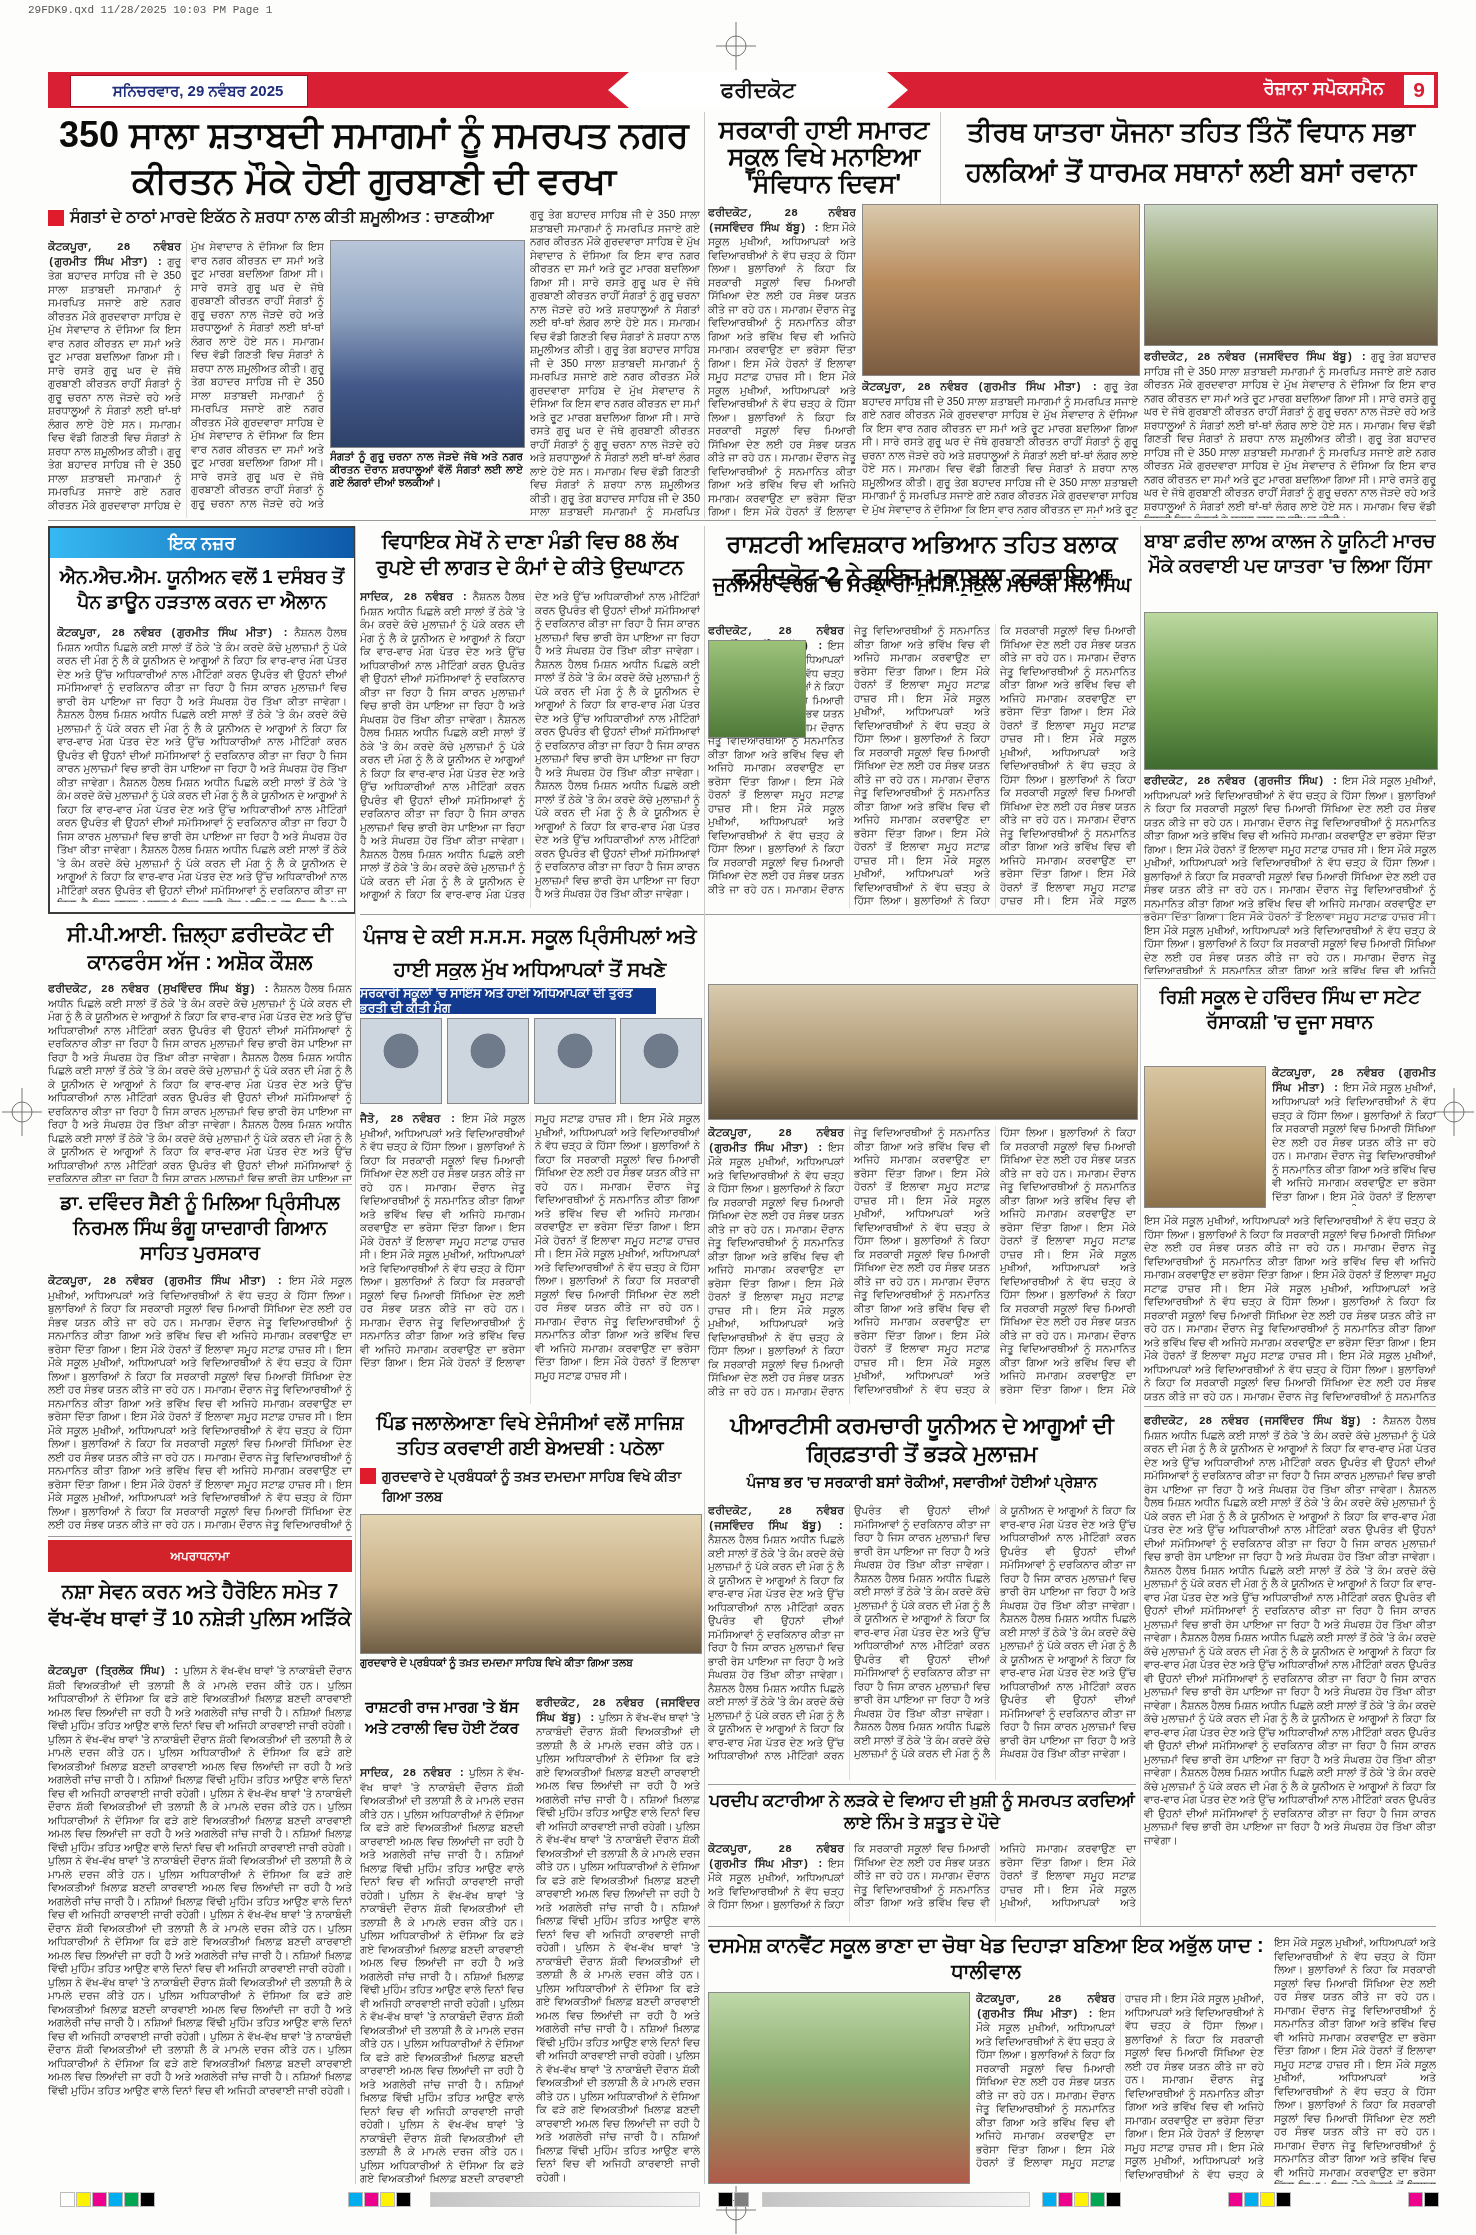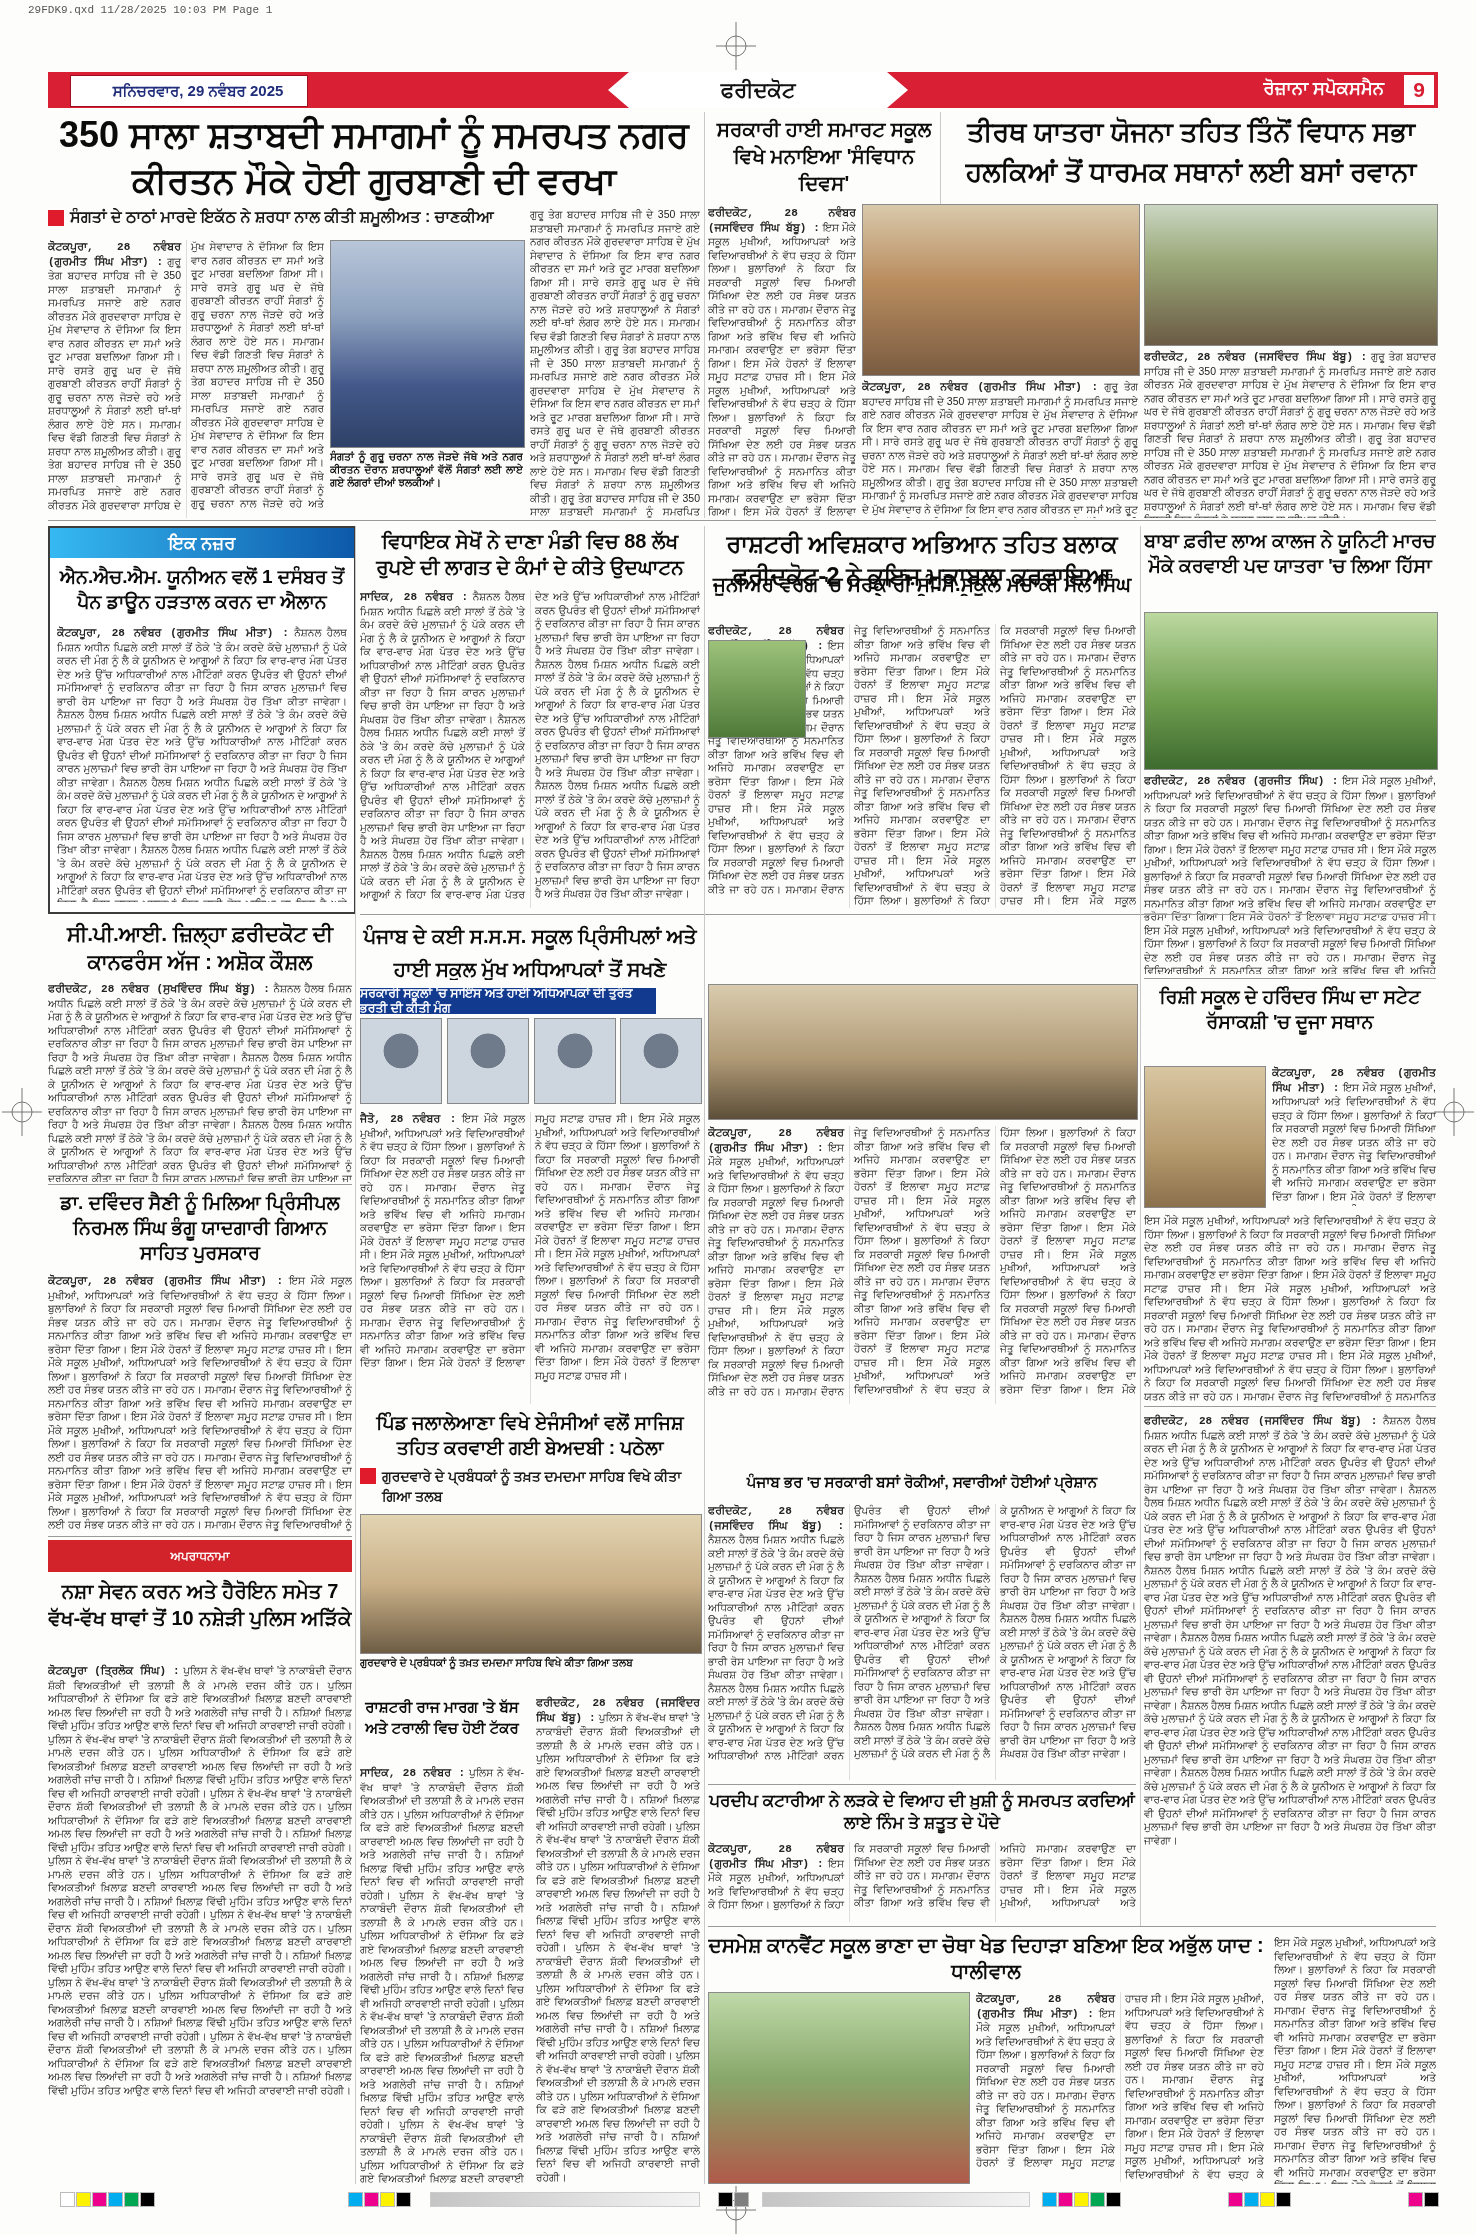--- a/index.html
+++ b/index.html
@@ -97,21 +97,21 @@
   <div class="txt cols2" style="left:48px;top:240px;width:276px;height:278px;">
     <b>ਕੋਟਕਪੂਰਾ, 28 ਨਵੰਬਰ (ਗੁਰਮੀਤ ਸਿੰਘ ਮੀਤਾ) :</b>
     <span>ਗੁਰੂ ਤੇਗ ਬਹਾਦਰ ਸਾਹਿਬ ਜੀ ਦੇ 350 ਸਾਲਾ ਸ਼ਤਾਬਦੀ ਸਮਾਗਮਾਂ ਨੂੰ ਸਮਰਪਿਤ ਸਜਾਏ ਗਏ ਨਗਰ ਕੀਰਤਨ ਮੌਕੇ ਗੁਰਦਵਾਰਾ ਸਾਹਿਬ ਦੇ ਮੁੱਖ ਸੇਵਾਦਾਰ ਨੇ ਦੱਸਿਆ ਕਿ ਇਸ ਵਾਰ ਨਗਰ ਕੀਰਤਨ ਦਾ ਸਮਾਂ ਅਤੇ ਰੂਟ ਮਾਰਗ ਬਦਲਿਆ ਗਿਆ ਸੀ। ਸਾਰੇ ਰਸਤੇ ਗੁਰੂ ਘਰ ਦੇ ਜੱਥੇ ਗੁਰਬਾਣੀ ਕੀਰਤਨ ਰਾਹੀਂ ਸੰਗਤਾਂ ਨੂੰ ਗੁਰੂ ਚਰਨਾ ਨਾਲ ਜੋੜਦੇ ਰਹੇ ਅਤੇ ਸ਼ਰਧਾਲੂਆਂ ਨੇ ਸੰਗਤਾਂ ਲਈ ਥਾਂ-ਥਾਂ ਲੰਗਰ ਲਾਏ ਹੋਏ ਸਨ। ਸਮਾਗਮ ਵਿਚ ਵੱਡੀ ਗਿਣਤੀ ਵਿਚ ਸੰਗਤਾਂ ਨੇ ਸ਼ਰਧਾ ਨਾਲ ਸ਼ਮੂਲੀਅਤ ਕੀਤੀ। ਗੁਰੂ ਤੇਗ ਬਹਾਦਰ ਸਾਹਿਬ ਜੀ ਦੇ 350 ਸਾਲਾ ਸ਼ਤਾਬਦੀ ਸਮਾਗਮਾਂ ਨੂੰ ਸਮਰਪਿਤ ਸਜਾਏ ਗਏ ਨਗਰ ਕੀਰਤਨ ਮੌਕੇ ਗੁਰਦਵਾਰਾ ਸਾਹਿਬ ਦੇ ਮੁੱਖ ਸੇਵਾਦਾਰ ਨੇ ਦੱਸਿਆ ਕਿ ਇਸ ਵਾਰ ਨਗਰ ਕੀਰਤਨ ਦਾ ਸਮਾਂ ਅਤੇ ਰੂਟ ਮਾਰਗ ਬਦਲਿਆ ਗਿਆ ਸੀ। ਸਾਰੇ ਰਸਤੇ ਗੁਰੂ ਘਰ ਦੇ ਜੱਥੇ ਗੁਰਬਾਣੀ ਕੀਰਤਨ ਰਾਹੀਂ ਸੰਗਤਾਂ ਨੂੰ ਗੁਰੂ ਚਰਨਾ ਨਾਲ ਜੋੜਦੇ ਰਹੇ ਅਤੇ ਸ਼ਰਧਾਲੂਆਂ ਨੇ ਸੰਗਤਾਂ ਲਈ ਥਾਂ-ਥਾਂ ਲੰਗਰ ਲਾਏ ਹੋਏ ਸਨ। ਸਮਾਗਮ ਵਿਚ ਵੱਡੀ ਗਿਣਤੀ ਵਿਚ ਸੰਗਤਾਂ ਨੇ ਸ਼ਰਧਾ ਨਾਲ ਸ਼ਮੂਲੀਅਤ ਕੀਤੀ। ਗੁਰੂ ਤੇਗ ਬਹਾਦਰ ਸਾਹਿਬ ਜੀ ਦੇ 350 ਸਾਲਾ ਸ਼ਤਾਬਦੀ ਸਮਾਗਮਾਂ ਨੂੰ ਸਮਰਪਿਤ ਸਜਾਏ ਗਏ ਨਗਰ ਕੀਰਤਨ ਮੌਕੇ ਗੁਰਦਵਾਰਾ ਸਾਹਿਬ ਦੇ ਮੁੱਖ ਸੇਵਾਦਾਰ ਨੇ ਦੱਸਿਆ ਕਿ ਇਸ ਵਾਰ ਨਗਰ ਕੀਰਤਨ ਦਾ ਸਮਾਂ ਅਤੇ ਰੂਟ ਮਾਰਗ ਬਦਲਿਆ ਗਿਆ ਸੀ। ਸਾਰੇ ਰਸਤੇ ਗੁਰੂ ਘਰ ਦੇ ਜੱਥੇ ਗੁਰਬਾਣੀ ਕੀਰਤਨ ਰਾਹੀਂ ਸੰਗਤਾਂ ਨੂੰ ਗੁਰੂ ਚਰਨਾ ਨਾਲ ਜੋੜਦੇ ਰਹੇ ਅਤੇ ਸ਼ਰਧਾਲੂਆਂ ਨੇ ਸੰਗਤਾਂ ਲਈ ਥਾਂ-ਥਾਂ ਲੰਗਰ ਲਾਏ ਹੋਏ ਸਨ। ਸਮਾਗਮ ਵਿਚ ਵੱਡੀ ਗਿਣਤੀ ਵਿਚ ਸੰਗਤਾਂ ਨੇ ਸ਼ਰਧਾ ਨਾਲ ਸ਼ਮੂਲੀਅਤ ਕੀਤੀ। ਗੁਰੂ ਤੇਗ ਬਹਾਦਰ ਸਾਹਿਬ ਜੀ ਦੇ 350 ਸਾਲਾ ਸ਼ਤਾਬਦੀ ਸਮਾਗਮਾਂ ਨੂੰ ਸਮਰਪਿਤ ਸਜਾਏ ਗਏ ਨਗਰ ਕੀਰਤਨ ਮੌਕੇ ਗੁਰਦਵਾਰਾ ਸਾਹਿਬ ਦੇ ਮੁੱਖ ਸੇਵਾਦਾਰ ਨੇ ਦੱਸਿਆ ਕਿ ਇਸ ਵਾਰ ਨਗਰ ਕੀਰਤਨ ਦਾ ਸਮਾਂ ਅਤੇ ਰੂਟ ਮਾਰਗ ਬਦਲਿਆ ਗਿਆ ਸੀ। ਸਾਰੇ ਰਸਤੇ ਗੁਰੂ ਘਰ ਦੇ ਜੱਥੇ ਗੁਰਬਾਣੀ ਕੀਰਤਨ ਰਾਹੀਂ ਸੰਗਤਾਂ ਨੂੰ ਗੁਰੂ ਚਰਨਾ ਨਾਲ ਜੋੜਦੇ ਰਹੇ ਅਤੇ ਸ਼ਰਧਾਲੂਆਂ ਨੇ ਸੰਗਤਾਂ ਲਈ ਥਾਂ-ਥਾਂ ਲੰਗਰ ਲਾਏ ਹੋਏ ਸਨ। ਸਮਾਗਮ ਵਿਚ ਵੱਡੀ ਗਿਣਤੀ ਵਿਚ ਸੰਗਤਾਂ ਨੇ ਸ਼ਰਧਾ ਨਾਲ ਸ਼ਮੂਲੀਅਤ ਕੀਤੀ।</span>
   </div>
   <div class="photo" id="ph-main" style="left:330px;top:240px;width:193px;height:206px;"></div>
   <div class="caption" style="left:330px;top:450px;width:193px;height:66px;">ਸੰਗਤਾਂ ਨੂੰ ਗੁਰੂ ਚਰਨਾ ਨਾਲ ਜੋੜਦੇ ਜੱਥੇ ਅਤੇ ਨਗਰ ਕੀਰਤਨ ਦੌਰਾਨ ਸ਼ਰਧਾਲੂਆਂ ਵੱਲੋਂ ਸੰਗਤਾਂ ਲਈ ਲਾਏ ਗਏ ਲੰਗਰਾਂ ਦੀਆਂ ਝਲਕੀਆਂ।</div>
   <div class="txt" style="left:530px;top:208px;width:170px;height:310px;">
     <span>ਗੁਰੂ ਤੇਗ ਬਹਾਦਰ ਸਾਹਿਬ ਜੀ ਦੇ 350 ਸਾਲਾ ਸ਼ਤਾਬਦੀ ਸਮਾਗਮਾਂ ਨੂੰ ਸਮਰਪਿਤ ਸਜਾਏ ਗਏ ਨਗਰ ਕੀਰਤਨ ਮੌਕੇ ਗੁਰਦਵਾਰਾ ਸਾਹਿਬ ਦੇ ਮੁੱਖ ਸੇਵਾਦਾਰ ਨੇ ਦੱਸਿਆ ਕਿ ਇਸ ਵਾਰ ਨਗਰ ਕੀਰਤਨ ਦਾ ਸਮਾਂ ਅਤੇ ਰੂਟ ਮਾਰਗ ਬਦਲਿਆ ਗਿਆ ਸੀ। ਸਾਰੇ ਰਸਤੇ ਗੁਰੂ ਘਰ ਦੇ ਜੱਥੇ ਗੁਰਬਾਣੀ ਕੀਰਤਨ ਰਾਹੀਂ ਸੰਗਤਾਂ ਨੂੰ ਗੁਰੂ ਚਰਨਾ ਨਾਲ ਜੋੜਦੇ ਰਹੇ ਅਤੇ ਸ਼ਰਧਾਲੂਆਂ ਨੇ ਸੰਗਤਾਂ ਲਈ ਥਾਂ-ਥਾਂ ਲੰਗਰ ਲਾਏ ਹੋਏ ਸਨ। ਸਮਾਗਮ ਵਿਚ ਵੱਡੀ ਗਿਣਤੀ ਵਿਚ ਸੰਗਤਾਂ ਨੇ ਸ਼ਰਧਾ ਨਾਲ ਸ਼ਮੂਲੀਅਤ ਕੀਤੀ। ਗੁਰੂ ਤੇਗ ਬਹਾਦਰ ਸਾਹਿਬ ਜੀ ਦੇ 350 ਸਾਲਾ ਸ਼ਤਾਬਦੀ ਸਮਾਗਮਾਂ ਨੂੰ ਸਮਰਪਿਤ ਸਜਾਏ ਗਏ ਨਗਰ ਕੀਰਤਨ ਮੌਕੇ ਗੁਰਦਵਾਰਾ ਸਾਹਿਬ ਦੇ ਮੁੱਖ ਸੇਵਾਦਾਰ ਨੇ ਦੱਸਿਆ ਕਿ ਇਸ ਵਾਰ ਨਗਰ ਕੀਰਤਨ ਦਾ ਸਮਾਂ ਅਤੇ ਰੂਟ ਮਾਰਗ ਬਦਲਿਆ ਗਿਆ ਸੀ। ਸਾਰੇ ਰਸਤੇ ਗੁਰੂ ਘਰ ਦੇ ਜੱਥੇ ਗੁਰਬਾਣੀ ਕੀਰਤਨ ਰਾਹੀਂ ਸੰਗਤਾਂ ਨੂੰ ਗੁਰੂ ਚਰਨਾ ਨਾਲ ਜੋੜਦੇ ਰਹੇ ਅਤੇ ਸ਼ਰਧਾਲੂਆਂ ਨੇ ਸੰਗਤਾਂ ਲਈ ਥਾਂ-ਥਾਂ ਲੰਗਰ ਲਾਏ ਹੋਏ ਸਨ। ਸਮਾਗਮ ਵਿਚ ਵੱਡੀ ਗਿਣਤੀ ਵਿਚ ਸੰਗਤਾਂ ਨੇ ਸ਼ਰਧਾ ਨਾਲ ਸ਼ਮੂਲੀਅਤ ਕੀਤੀ। ਗੁਰੂ ਤੇਗ ਬਹਾਦਰ ਸਾਹਿਬ ਜੀ ਦੇ 350 ਸਾਲਾ ਸ਼ਤਾਬਦੀ ਸਮਾਗਮਾਂ ਨੂੰ ਸਮਰਪਿਤ ਸਜਾਏ ਗਏ ਨਗਰ ਕੀਰਤਨ ਮੌਕੇ ਗੁਰਦਵਾਰਾ ਸਾਹਿਬ ਦੇ ਮੁੱਖ ਸੇਵਾਦਾਰ ਨੇ ਦੱਸਿਆ ਕਿ ਇਸ ਵਾਰ ਨਗਰ ਕੀਰਤਨ ਦਾ ਸਮਾਂ ਅਤੇ ਰੂਟ ਮਾਰਗ ਬਦਲਿਆ ਗਿਆ ਸੀ। ਸਾਰੇ ਰਸਤੇ ਗੁਰੂ ਘਰ ਦੇ ਜੱਥੇ ਗੁਰਬਾਣੀ ਕੀਰਤਨ ਰਾਹੀਂ ਸੰਗਤਾਂ ਨੂੰ ਗੁਰੂ ਚਰਨਾ ਨਾਲ ਜੋੜਦੇ ਰਹੇ ਅਤੇ ਸ਼ਰਧਾਲੂਆਂ ਨੇ ਸੰਗਤਾਂ ਲਈ ਥਾਂ-ਥਾਂ ਲੰਗਰ ਲਾਏ ਹੋਏ ਸਨ। ਸਮਾਗਮ ਵਿਚ ਵੱਡੀ ਗਿਣਤੀ ਵਿਚ ਸੰਗਤਾਂ ਨੇ ਸ਼ਰਧਾ ਨਾਲ ਸ਼ਮੂਲੀਅਤ ਕੀਤੀ।</span>
   </div>
 
-  <div class="hl" style="left:708px;top:116px;width:232px;height:84px;font-size:20px;line-height:27px;">ਸਰਕਾਰੀ ਹਾਈ ਸਮਾਰਟ ਸਕੂਲ ਵਿਖੇ ਮਨਾਇਆ 'ਸੰਵਿਧਾਨ ਦਿਵਸ'</div>
+  <div class="hl" style="left:708px;top:116px;width:232px;height:84px;font-size:25px;line-height:27px;">ਸਰਕਾਰੀ ਹਾਈ ਸਮਾਰਟ ਸਕੂਲ ਵਿਖੇ ਮਨਾਇਆ 'ਸੰਵਿਧਾਨ ਦਿਵਸ'</div>
   <div class="txt" style="left:708px;top:206px;width:148px;height:312px;">
     <b>ਫਰੀਦਕੋਟ, 28 ਨਵੰਬਰ (ਜਸਵਿੰਦਰ ਸਿੰਘ ਬੱਬੂ) :</b>
     <span>ਇਸ ਮੌਕੇ ਸਕੂਲ ਮੁਖੀਆਂ, ਅਧਿਆਪਕਾਂ ਅਤੇ ਵਿਦਿਆਰਥੀਆਂ ਨੇ ਵੱਧ ਚੜ੍ਹ ਕੇ ਹਿੱਸਾ ਲਿਆ। ਬੁਲਾਰਿਆਂ ਨੇ ਕਿਹਾ ਕਿ ਸਰਕਾਰੀ ਸਕੂਲਾਂ ਵਿਚ ਮਿਆਰੀ ਸਿੱਖਿਆ ਦੇਣ ਲਈ ਹਰ ਸੰਭਵ ਯਤਨ ਕੀਤੇ ਜਾ ਰਹੇ ਹਨ। ਸਮਾਗਮ ਦੌਰਾਨ ਜੇਤੂ ਵਿਦਿਆਰਥੀਆਂ ਨੂੰ ਸਨਮਾਨਿਤ ਕੀਤਾ ਗਿਆ ਅਤੇ ਭਵਿੱਖ ਵਿਚ ਵੀ ਅਜਿਹੇ ਸਮਾਗਮ ਕਰਵਾਉਣ ਦਾ ਭਰੋਸਾ ਦਿੱਤਾ ਗਿਆ। ਇਸ ਮੌਕੇ ਹੋਰਨਾਂ ਤੋਂ ਇਲਾਵਾ ਸਮੂਹ ਸਟਾਫ਼ ਹਾਜ਼ਰ ਸੀ। ਇਸ ਮੌਕੇ ਸਕੂਲ ਮੁਖੀਆਂ, ਅਧਿਆਪਕਾਂ ਅਤੇ ਵਿਦਿਆਰਥੀਆਂ ਨੇ ਵੱਧ ਚੜ੍ਹ ਕੇ ਹਿੱਸਾ ਲਿਆ। ਬੁਲਾਰਿਆਂ ਨੇ ਕਿਹਾ ਕਿ ਸਰਕਾਰੀ ਸਕੂਲਾਂ ਵਿਚ ਮਿਆਰੀ ਸਿੱਖਿਆ ਦੇਣ ਲਈ ਹਰ ਸੰਭਵ ਯਤਨ ਕੀਤੇ ਜਾ ਰਹੇ ਹਨ। ਸਮਾਗਮ ਦੌਰਾਨ ਜੇਤੂ ਵਿਦਿਆਰਥੀਆਂ ਨੂੰ ਸਨਮਾਨਿਤ ਕੀਤਾ ਗਿਆ ਅਤੇ ਭਵਿੱਖ ਵਿਚ ਵੀ ਅਜਿਹੇ ਸਮਾਗਮ ਕਰਵਾਉਣ ਦਾ ਭਰੋਸਾ ਦਿੱਤਾ ਗਿਆ। ਇਸ ਮੌਕੇ ਹੋਰਨਾਂ ਤੋਂ ਇਲਾਵਾ ਸਮੂਹ ਸਟਾਫ਼ ਹਾਜ਼ਰ ਸੀ। ਇਸ ਮੌਕੇ ਸਕੂਲ ਮੁਖੀਆਂ, ਅਧਿਆਪਕਾਂ ਅਤੇ ਵਿਦਿਆਰਥੀਆਂ ਨੇ ਵੱਧ ਚੜ੍ਹ ਕੇ ਹਿੱਸਾ ਲਿਆ। ਬੁਲਾਰਿਆਂ ਨੇ ਕਿਹਾ ਕਿ ਸਰਕਾਰੀ ਸਕੂਲਾਂ ਵਿਚ ਮਿਆਰੀ ਸਿੱਖਿਆ ਦੇਣ ਲਈ ਹਰ ਸੰਭਵ ਯਤਨ ਕੀਤੇ ਜਾ ਰਹੇ ਹਨ। ਸਮਾਗਮ ਦੌਰਾਨ ਜੇਤੂ ਵਿਦਿਆਰਥੀਆਂ ਨੂੰ ਸਨਮਾਨਿਤ ਕੀਤਾ ਗਿਆ ਅਤੇ ਭਵਿੱਖ ਵਿਚ ਵੀ ਅਜਿਹੇ ਸਮਾਗਮ ਕਰਵਾਉਣ ਦਾ ਭਰੋਸਾ ਦਿੱਤਾ ਗਿਆ। ਇਸ ਮੌਕੇ ਹੋਰਨਾਂ ਤੋਂ ਇਲਾਵਾ ਸਮੂਹ ਸਟਾਫ਼ ਹਾਜ਼ਰ ਸੀ।</span>
   </div>
 
   <div class="hl" style="left:945px;top:112px;width:492px;height:88px;font-size:27px;line-height:40px;">ਤੀਰਥ ਯਾਤਰਾ ਯੋਜਨਾ ਤਹਿਤ ਤਿੰਨੋਂ ਵਿਧਾਨ ਸਭਾ ਹਲਕਿਆਂ ਤੋਂ ਧਾਰਮਕ ਸਥਾਨਾਂ ਲਈ ਬਸਾਂ ਰਵਾਨਾ</div>
   <div class="photo" id="ph-tirath1" style="left:862px;top:204px;width:276px;height:170px;"></div>
   <div class="txt" style="left:862px;top:380px;width:276px;height:138px;">
     <b>ਕੋਟਕਪੂਰਾ, 28 ਨਵੰਬਰ (ਗੁਰਮੀਤ ਸਿੰਘ ਮੀਤਾ) :</b>
     <span>ਗੁਰੂ ਤੇਗ ਬਹਾਦਰ ਸਾਹਿਬ ਜੀ ਦੇ 350 ਸਾਲਾ ਸ਼ਤਾਬਦੀ ਸਮਾਗਮਾਂ ਨੂੰ ਸਮਰਪਿਤ ਸਜਾਏ ਗਏ ਨਗਰ ਕੀਰਤਨ ਮੌਕੇ ਗੁਰਦਵਾਰਾ ਸਾਹਿਬ ਦੇ ਮੁੱਖ ਸੇਵਾਦਾਰ ਨੇ ਦੱਸਿਆ ਕਿ ਇਸ ਵਾਰ ਨਗਰ ਕੀਰਤਨ ਦਾ ਸਮਾਂ ਅਤੇ ਰੂਟ ਮਾਰਗ ਬਦਲਿਆ ਗਿਆ ਸੀ। ਸਾਰੇ ਰਸਤੇ ਗੁਰੂ ਘਰ ਦੇ ਜੱਥੇ ਗੁਰਬਾਣੀ ਕੀਰਤਨ ਰਾਹੀਂ ਸੰਗਤਾਂ ਨੂੰ ਗੁਰੂ ਚਰਨਾ ਨਾਲ ਜੋੜਦੇ ਰਹੇ ਅਤੇ ਸ਼ਰਧਾਲੂਆਂ ਨੇ ਸੰਗਤਾਂ ਲਈ ਥਾਂ-ਥਾਂ ਲੰਗਰ ਲਾਏ ਹੋਏ ਸਨ। ਸਮਾਗਮ ਵਿਚ ਵੱਡੀ ਗਿਣਤੀ ਵਿਚ ਸੰਗਤਾਂ ਨੇ ਸ਼ਰਧਾ ਨਾਲ ਸ਼ਮੂਲੀਅਤ ਕੀਤੀ। ਗੁਰੂ ਤੇਗ ਬਹਾਦਰ ਸਾਹਿਬ ਜੀ ਦੇ 350 ਸਾਲਾ ਸ਼ਤਾਬਦੀ ਸਮਾਗਮਾਂ ਨੂੰ ਸਮਰਪਿਤ ਸਜਾਏ ਗਏ ਨਗਰ ਕੀਰਤਨ ਮੌਕੇ ਗੁਰਦਵਾਰਾ ਸਾਹਿਬ ਦੇ ਮੁੱਖ ਸੇਵਾਦਾਰ ਨੇ ਦੱਸਿਆ ਕਿ ਇਸ ਵਾਰ ਨਗਰ ਕੀਰਤਨ ਦਾ ਸਮਾਂ ਅਤੇ ਰੂਟ ਮਾਰਗ ਬਦਲਿਆ ਗਿਆ ਸੀ। ਸਾਰੇ ਰਸਤੇ ਗੁਰੂ ਘਰ ਦੇ ਜੱਥੇ ਗੁਰਬਾਣੀ ਕੀਰਤਨ ਰਾਹੀਂ ਸੰਗਤਾਂ ਨੂੰ ਗੁਰੂ ਚਰਨਾ ਨਾਲ ਜੋੜਦੇ ਰਹੇ ਅਤੇ ਸ਼ਰਧਾਲੂਆਂ ਨੇ ਸੰਗਤਾਂ ਲਈ ਥਾਂ-ਥਾਂ ਲੰਗਰ ਲਾਏ ਹੋਏ ਸਨ। ਸਮਾਗਮ ਵਿਚ ਵੱਡੀ ਗਿਣਤੀ ਵਿਚ ਸੰਗਤਾਂ ਨੇ ਸ਼ਰਧਾ ਨਾਲ ਸ਼ਮੂਲੀਅਤ ਕੀਤੀ।</span>
@@ -216,20 +216,21 @@
   <div class="hl" style="left:360px;top:1696px;width:164px;height:64px;font-size:15px;line-height:21px;">ਰਾਸ਼ਟਰੀ ਰਾਜ ਮਾਰਗ 'ਤੇ ਬੱਸ ਅਤੇ ਟਰਾਲੀ ਵਿਚ ਹੋਈ ਟੱਕਰ</div>
   <div class="txt" style="left:360px;top:1766px;width:164px;height:418px;">
     <b>ਸਾਦਿਕ, 28 ਨਵੰਬਰ :</b>
     <span>ਪੁਲਿਸ ਨੇ ਵੱਖ-ਵੱਖ ਥਾਵਾਂ 'ਤੇ ਨਾਕਾਬੰਦੀ ਦੌਰਾਨ ਸ਼ੱਕੀ ਵਿਅਕਤੀਆਂ ਦੀ ਤਲਾਸ਼ੀ ਲੈ ਕੇ ਮਾਮਲੇ ਦਰਜ ਕੀਤੇ ਹਨ। ਪੁਲਿਸ ਅਧਿਕਾਰੀਆਂ ਨੇ ਦੱਸਿਆ ਕਿ ਫੜੇ ਗਏ ਵਿਅਕਤੀਆਂ ਖ਼ਿਲਾਫ਼ ਬਣਦੀ ਕਾਰਵਾਈ ਅਮਲ ਵਿਚ ਲਿਆਂਦੀ ਜਾ ਰਹੀ ਹੈ ਅਤੇ ਅਗਲੇਰੀ ਜਾਂਚ ਜਾਰੀ ਹੈ। ਨਸ਼ਿਆਂ ਖ਼ਿਲਾਫ਼ ਵਿੱਢੀ ਮੁਹਿੰਮ ਤਹਿਤ ਆਉਣ ਵਾਲੇ ਦਿਨਾਂ ਵਿਚ ਵੀ ਅਜਿਹੀ ਕਾਰਵਾਈ ਜਾਰੀ ਰਹੇਗੀ। ਪੁਲਿਸ ਨੇ ਵੱਖ-ਵੱਖ ਥਾਵਾਂ 'ਤੇ ਨਾਕਾਬੰਦੀ ਦੌਰਾਨ ਸ਼ੱਕੀ ਵਿਅਕਤੀਆਂ ਦੀ ਤਲਾਸ਼ੀ ਲੈ ਕੇ ਮਾਮਲੇ ਦਰਜ ਕੀਤੇ ਹਨ। ਪੁਲਿਸ ਅਧਿਕਾਰੀਆਂ ਨੇ ਦੱਸਿਆ ਕਿ ਫੜੇ ਗਏ ਵਿਅਕਤੀਆਂ ਖ਼ਿਲਾਫ਼ ਬਣਦੀ ਕਾਰਵਾਈ ਅਮਲ ਵਿਚ ਲਿਆਂਦੀ ਜਾ ਰਹੀ ਹੈ ਅਤੇ ਅਗਲੇਰੀ ਜਾਂਚ ਜਾਰੀ ਹੈ। ਨਸ਼ਿਆਂ ਖ਼ਿਲਾਫ਼ ਵਿੱਢੀ ਮੁਹਿੰਮ ਤਹਿਤ ਆਉਣ ਵਾਲੇ ਦਿਨਾਂ ਵਿਚ ਵੀ ਅਜਿਹੀ ਕਾਰਵਾਈ ਜਾਰੀ ਰਹੇਗੀ। ਪੁਲਿਸ ਨੇ ਵੱਖ-ਵੱਖ ਥਾਵਾਂ 'ਤੇ ਨਾਕਾਬੰਦੀ ਦੌਰਾਨ ਸ਼ੱਕੀ ਵਿਅਕਤੀਆਂ ਦੀ ਤਲਾਸ਼ੀ ਲੈ ਕੇ ਮਾਮਲੇ ਦਰਜ ਕੀਤੇ ਹਨ। ਪੁਲਿਸ ਅਧਿਕਾਰੀਆਂ ਨੇ ਦੱਸਿਆ ਕਿ ਫੜੇ ਗਏ ਵਿਅਕਤੀਆਂ ਖ਼ਿਲਾਫ਼ ਬਣਦੀ ਕਾਰਵਾਈ ਅਮਲ ਵਿਚ ਲਿਆਂਦੀ ਜਾ ਰਹੀ ਹੈ ਅਤੇ ਅਗਲੇਰੀ ਜਾਂਚ ਜਾਰੀ ਹੈ। ਨਸ਼ਿਆਂ ਖ਼ਿਲਾਫ਼ ਵਿੱਢੀ ਮੁਹਿੰਮ ਤਹਿਤ ਆਉਣ ਵਾਲੇ ਦਿਨਾਂ ਵਿਚ ਵੀ ਅਜਿਹੀ ਕਾਰਵਾਈ ਜਾਰੀ ਰਹੇਗੀ। ਪੁਲਿਸ ਨੇ ਵੱਖ-ਵੱਖ ਥਾਵਾਂ 'ਤੇ ਨਾਕਾਬੰਦੀ ਦੌਰਾਨ ਸ਼ੱਕੀ ਵਿਅਕਤੀਆਂ ਦੀ ਤਲਾਸ਼ੀ ਲੈ ਕੇ ਮਾਮਲੇ ਦਰਜ ਕੀਤੇ ਹਨ। ਪੁਲਿਸ ਅਧਿਕਾਰੀਆਂ ਨੇ ਦੱਸਿਆ ਕਿ ਫੜੇ ਗਏ ਵਿਅਕਤੀਆਂ ਖ਼ਿਲਾਫ਼ ਬਣਦੀ ਕਾਰਵਾਈ ਅਮਲ ਵਿਚ ਲਿਆਂਦੀ ਜਾ ਰਹੀ ਹੈ ਅਤੇ ਅਗਲੇਰੀ ਜਾਂਚ ਜਾਰੀ ਹੈ। ਨਸ਼ਿਆਂ ਖ਼ਿਲਾਫ਼ ਵਿੱਢੀ ਮੁਹਿੰਮ ਤਹਿਤ ਆਉਣ ਵਾਲੇ ਦਿਨਾਂ ਵਿਚ ਵੀ ਅਜਿਹੀ ਕਾਰਵਾਈ ਜਾਰੀ ਰਹੇਗੀ।</span>
   </div>
   <div class="txt" style="left:536px;top:1696px;width:164px;height:488px;">
     <b>ਫਰੀਦਕੋਟ, 28 ਨਵੰਬਰ (ਜਸਵਿੰਦਰ ਸਿੰਘ ਬੱਬੂ) :</b>
     <span>ਪੁਲਿਸ ਨੇ ਵੱਖ-ਵੱਖ ਥਾਵਾਂ 'ਤੇ ਨਾਕਾਬੰਦੀ ਦੌਰਾਨ ਸ਼ੱਕੀ ਵਿਅਕਤੀਆਂ ਦੀ ਤਲਾਸ਼ੀ ਲੈ ਕੇ ਮਾਮਲੇ ਦਰਜ ਕੀਤੇ ਹਨ। ਪੁਲਿਸ ਅਧਿਕਾਰੀਆਂ ਨੇ ਦੱਸਿਆ ਕਿ ਫੜੇ ਗਏ ਵਿਅਕਤੀਆਂ ਖ਼ਿਲਾਫ਼ ਬਣਦੀ ਕਾਰਵਾਈ ਅਮਲ ਵਿਚ ਲਿਆਂਦੀ ਜਾ ਰਹੀ ਹੈ ਅਤੇ ਅਗਲੇਰੀ ਜਾਂਚ ਜਾਰੀ ਹੈ। ਨਸ਼ਿਆਂ ਖ਼ਿਲਾਫ਼ ਵਿੱਢੀ ਮੁਹਿੰਮ ਤਹਿਤ ਆਉਣ ਵਾਲੇ ਦਿਨਾਂ ਵਿਚ ਵੀ ਅਜਿਹੀ ਕਾਰਵਾਈ ਜਾਰੀ ਰਹੇਗੀ। ਪੁਲਿਸ ਨੇ ਵੱਖ-ਵੱਖ ਥਾਵਾਂ 'ਤੇ ਨਾਕਾਬੰਦੀ ਦੌਰਾਨ ਸ਼ੱਕੀ ਵਿਅਕਤੀਆਂ ਦੀ ਤਲਾਸ਼ੀ ਲੈ ਕੇ ਮਾਮਲੇ ਦਰਜ ਕੀਤੇ ਹਨ। ਪੁਲਿਸ ਅਧਿਕਾਰੀਆਂ ਨੇ ਦੱਸਿਆ ਕਿ ਫੜੇ ਗਏ ਵਿਅਕਤੀਆਂ ਖ਼ਿਲਾਫ਼ ਬਣਦੀ ਕਾਰਵਾਈ ਅਮਲ ਵਿਚ ਲਿਆਂਦੀ ਜਾ ਰਹੀ ਹੈ ਅਤੇ ਅਗਲੇਰੀ ਜਾਂਚ ਜਾਰੀ ਹੈ। ਨਸ਼ਿਆਂ ਖ਼ਿਲਾਫ਼ ਵਿੱਢੀ ਮੁਹਿੰਮ ਤਹਿਤ ਆਉਣ ਵਾਲੇ ਦਿਨਾਂ ਵਿਚ ਵੀ ਅਜਿਹੀ ਕਾਰਵਾਈ ਜਾਰੀ ਰਹੇਗੀ। ਪੁਲਿਸ ਨੇ ਵੱਖ-ਵੱਖ ਥਾਵਾਂ 'ਤੇ ਨਾਕਾਬੰਦੀ ਦੌਰਾਨ ਸ਼ੱਕੀ ਵਿਅਕਤੀਆਂ ਦੀ ਤਲਾਸ਼ੀ ਲੈ ਕੇ ਮਾਮਲੇ ਦਰਜ ਕੀਤੇ ਹਨ। ਪੁਲਿਸ ਅਧਿਕਾਰੀਆਂ ਨੇ ਦੱਸਿਆ ਕਿ ਫੜੇ ਗਏ ਵਿਅਕਤੀਆਂ ਖ਼ਿਲਾਫ਼ ਬਣਦੀ ਕਾਰਵਾਈ ਅਮਲ ਵਿਚ ਲਿਆਂਦੀ ਜਾ ਰਹੀ ਹੈ ਅਤੇ ਅਗਲੇਰੀ ਜਾਂਚ ਜਾਰੀ ਹੈ। ਨਸ਼ਿਆਂ ਖ਼ਿਲਾਫ਼ ਵਿੱਢੀ ਮੁਹਿੰਮ ਤਹਿਤ ਆਉਣ ਵਾਲੇ ਦਿਨਾਂ ਵਿਚ ਵੀ ਅਜਿਹੀ ਕਾਰਵਾਈ ਜਾਰੀ ਰਹੇਗੀ। ਪੁਲਿਸ ਨੇ ਵੱਖ-ਵੱਖ ਥਾਵਾਂ 'ਤੇ ਨਾਕਾਬੰਦੀ ਦੌਰਾਨ ਸ਼ੱਕੀ ਵਿਅਕਤੀਆਂ ਦੀ ਤਲਾਸ਼ੀ ਲੈ ਕੇ ਮਾਮਲੇ ਦਰਜ ਕੀਤੇ ਹਨ। ਪੁਲਿਸ ਅਧਿਕਾਰੀਆਂ ਨੇ ਦੱਸਿਆ ਕਿ ਫੜੇ ਗਏ ਵਿਅਕਤੀਆਂ ਖ਼ਿਲਾਫ਼ ਬਣਦੀ ਕਾਰਵਾਈ ਅਮਲ ਵਿਚ ਲਿਆਂਦੀ ਜਾ ਰਹੀ ਹੈ ਅਤੇ ਅਗਲੇਰੀ ਜਾਂਚ ਜਾਰੀ ਹੈ। ਨਸ਼ਿਆਂ ਖ਼ਿਲਾਫ਼ ਵਿੱਢੀ ਮੁਹਿੰਮ ਤਹਿਤ ਆਉਣ ਵਾਲੇ ਦਿਨਾਂ ਵਿਚ ਵੀ ਅਜਿਹੀ ਕਾਰਵਾਈ ਜਾਰੀ ਰਹੇਗੀ।</span>
   </div>
 
+  <div class="hl" style="left:708px;top:1412px;width:428px;height:56px;font-size:22px;line-height:28px;">ਪੀਆਰਟੀਸੀ ਕਰਮਚਾਰੀ ਯੂਨੀਅਨ ਦੇ ਆਗੂਆਂ ਦੀ ਗ੍ਰਿਫ਼ਤਾਰੀ ਤੋਂ ਭੜਕੇ ਮੁਲਾਜ਼ਮ</div>
   <div class="hl" style="left:708px;top:1472px;width:428px;height:24px;font-size:15px;line-height:20px;">ਪੰਜਾਬ ਭਰ 'ਚ ਸਰਕਾਰੀ ਬਸਾਂ ਰੋਕੀਆਂ, ਸਵਾਰੀਆਂ ਹੋਈਆਂ ਪ੍ਰੇਸ਼ਾਨ</div>
   <div class="txt cols3" style="left:708px;top:1504px;width:428px;height:276px;">
     <b>ਫਰੀਦਕੋਟ, 28 ਨਵੰਬਰ (ਜਸਵਿੰਦਰ ਸਿੰਘ ਬੱਬੂ) :</b>
     <span>ਨੈਸ਼ਨਲ ਹੈਲਥ ਮਿਸ਼ਨ ਅਧੀਨ ਪਿਛਲੇ ਕਈ ਸਾਲਾਂ ਤੋਂ ਠੇਕੇ 'ਤੇ ਕੰਮ ਕਰਦੇ ਕੱਚੇ ਮੁਲਾਜ਼ਮਾਂ ਨੂੰ ਪੱਕੇ ਕਰਨ ਦੀ ਮੰਗ ਨੂੰ ਲੈ ਕੇ ਯੂਨੀਅਨ ਦੇ ਆਗੂਆਂ ਨੇ ਕਿਹਾ ਕਿ ਵਾਰ-ਵਾਰ ਮੰਗ ਪੱਤਰ ਦੇਣ ਅਤੇ ਉੱਚ ਅਧਿਕਾਰੀਆਂ ਨਾਲ ਮੀਟਿੰਗਾਂ ਕਰਨ ਉਪਰੰਤ ਵੀ ਉਹਨਾਂ ਦੀਆਂ ਸਮੱਸਿਆਵਾਂ ਨੂੰ ਦਰਕਿਨਾਰ ਕੀਤਾ ਜਾ ਰਿਹਾ ਹੈ ਜਿਸ ਕਾਰਨ ਮੁਲਾਜ਼ਮਾਂ ਵਿਚ ਭਾਰੀ ਰੋਸ ਪਾਇਆ ਜਾ ਰਿਹਾ ਹੈ ਅਤੇ ਸੰਘਰਸ਼ ਹੋਰ ਤਿੱਖਾ ਕੀਤਾ ਜਾਵੇਗਾ। ਨੈਸ਼ਨਲ ਹੈਲਥ ਮਿਸ਼ਨ ਅਧੀਨ ਪਿਛਲੇ ਕਈ ਸਾਲਾਂ ਤੋਂ ਠੇਕੇ 'ਤੇ ਕੰਮ ਕਰਦੇ ਕੱਚੇ ਮੁਲਾਜ਼ਮਾਂ ਨੂੰ ਪੱਕੇ ਕਰਨ ਦੀ ਮੰਗ ਨੂੰ ਲੈ ਕੇ ਯੂਨੀਅਨ ਦੇ ਆਗੂਆਂ ਨੇ ਕਿਹਾ ਕਿ ਵਾਰ-ਵਾਰ ਮੰਗ ਪੱਤਰ ਦੇਣ ਅਤੇ ਉੱਚ ਅਧਿਕਾਰੀਆਂ ਨਾਲ ਮੀਟਿੰਗਾਂ ਕਰਨ ਉਪਰੰਤ ਵੀ ਉਹਨਾਂ ਦੀਆਂ ਸਮੱਸਿਆਵਾਂ ਨੂੰ ਦਰਕਿਨਾਰ ਕੀਤਾ ਜਾ ਰਿਹਾ ਹੈ ਜਿਸ ਕਾਰਨ ਮੁਲਾਜ਼ਮਾਂ ਵਿਚ ਭਾਰੀ ਰੋਸ ਪਾਇਆ ਜਾ ਰਿਹਾ ਹੈ ਅਤੇ ਸੰਘਰਸ਼ ਹੋਰ ਤਿੱਖਾ ਕੀਤਾ ਜਾਵੇਗਾ। ਨੈਸ਼ਨਲ ਹੈਲਥ ਮਿਸ਼ਨ ਅਧੀਨ ਪਿਛਲੇ ਕਈ ਸਾਲਾਂ ਤੋਂ ਠੇਕੇ 'ਤੇ ਕੰਮ ਕਰਦੇ ਕੱਚੇ ਮੁਲਾਜ਼ਮਾਂ ਨੂੰ ਪੱਕੇ ਕਰਨ ਦੀ ਮੰਗ ਨੂੰ ਲੈ ਕੇ ਯੂਨੀਅਨ ਦੇ ਆਗੂਆਂ ਨੇ ਕਿਹਾ ਕਿ ਵਾਰ-ਵਾਰ ਮੰਗ ਪੱਤਰ ਦੇਣ ਅਤੇ ਉੱਚ ਅਧਿਕਾਰੀਆਂ ਨਾਲ ਮੀਟਿੰਗਾਂ ਕਰਨ ਉਪਰੰਤ ਵੀ ਉਹਨਾਂ ਦੀਆਂ ਸਮੱਸਿਆਵਾਂ ਨੂੰ ਦਰਕਿਨਾਰ ਕੀਤਾ ਜਾ ਰਿਹਾ ਹੈ ਜਿਸ ਕਾਰਨ ਮੁਲਾਜ਼ਮਾਂ ਵਿਚ ਭਾਰੀ ਰੋਸ ਪਾਇਆ ਜਾ ਰਿਹਾ ਹੈ ਅਤੇ ਸੰਘਰਸ਼ ਹੋਰ ਤਿੱਖਾ ਕੀਤਾ ਜਾਵੇਗਾ। ਨੈਸ਼ਨਲ ਹੈਲਥ ਮਿਸ਼ਨ ਅਧੀਨ ਪਿਛਲੇ ਕਈ ਸਾਲਾਂ ਤੋਂ ਠੇਕੇ 'ਤੇ ਕੰਮ ਕਰਦੇ ਕੱਚੇ ਮੁਲਾਜ਼ਮਾਂ ਨੂੰ ਪੱਕੇ ਕਰਨ ਦੀ ਮੰਗ ਨੂੰ ਲੈ ਕੇ ਯੂਨੀਅਨ ਦੇ ਆਗੂਆਂ ਨੇ ਕਿਹਾ ਕਿ ਵਾਰ-ਵਾਰ ਮੰਗ ਪੱਤਰ ਦੇਣ ਅਤੇ ਉੱਚ ਅਧਿਕਾਰੀਆਂ ਨਾਲ ਮੀਟਿੰਗਾਂ ਕਰਨ ਉਪਰੰਤ ਵੀ ਉਹਨਾਂ ਦੀਆਂ ਸਮੱਸਿਆਵਾਂ ਨੂੰ ਦਰਕਿਨਾਰ ਕੀਤਾ ਜਾ ਰਿਹਾ ਹੈ ਜਿਸ ਕਾਰਨ ਮੁਲਾਜ਼ਮਾਂ ਵਿਚ ਭਾਰੀ ਰੋਸ ਪਾਇਆ ਜਾ ਰਿਹਾ ਹੈ ਅਤੇ ਸੰਘਰਸ਼ ਹੋਰ ਤਿੱਖਾ ਕੀਤਾ ਜਾਵੇਗਾ। ਨੈਸ਼ਨਲ ਹੈਲਥ ਮਿਸ਼ਨ ਅਧੀਨ ਪਿਛਲੇ ਕਈ ਸਾਲਾਂ ਤੋਂ ਠੇਕੇ 'ਤੇ ਕੰਮ ਕਰਦੇ ਕੱਚੇ ਮੁਲਾਜ਼ਮਾਂ ਨੂੰ ਪੱਕੇ ਕਰਨ ਦੀ ਮੰਗ ਨੂੰ ਲੈ ਕੇ ਯੂਨੀਅਨ ਦੇ ਆਗੂਆਂ ਨੇ ਕਿਹਾ ਕਿ ਵਾਰ-ਵਾਰ ਮੰਗ ਪੱਤਰ ਦੇਣ ਅਤੇ ਉੱਚ ਅਧਿਕਾਰੀਆਂ ਨਾਲ ਮੀਟਿੰਗਾਂ ਕਰਨ ਉਪਰੰਤ ਵੀ ਉਹਨਾਂ ਦੀਆਂ ਸਮੱਸਿਆਵਾਂ ਨੂੰ ਦਰਕਿਨਾਰ ਕੀਤਾ ਜਾ ਰਿਹਾ ਹੈ ਜਿਸ ਕਾਰਨ ਮੁਲਾਜ਼ਮਾਂ ਵਿਚ ਭਾਰੀ ਰੋਸ ਪਾਇਆ ਜਾ ਰਿਹਾ ਹੈ ਅਤੇ ਸੰਘਰਸ਼ ਹੋਰ ਤਿੱਖਾ ਕੀਤਾ ਜਾਵੇਗਾ।</span>
   </div>
   <div class="hrule" style="left:708px;top:1784px;width:428px;"></div>
 
   <div class="hl" style="left:708px;top:1790px;width:428px;height:46px;font-size:17px;line-height:22px;">ਪਰਦੀਪ ਕਟਾਰੀਆ ਨੇ ਲੜਕੇ ਦੇ ਵਿਆਹ ਦੀ ਖ਼ੁਸ਼ੀ ਨੂੰ ਸਮਰਪਤ ਕਰਦਿਆਂ ਲਾਏ ਨਿੰਮ ਤੇ ਸ਼ਤੂਤ ਦੇ ਪੌਦੇ</div>
   <div class="txt cols3" style="left:708px;top:1842px;width:428px;height:80px;">
     <b>ਕੋਟਕਪੂਰਾ, 28 ਨਵੰਬਰ (ਗੁਰਮੀਤ ਸਿੰਘ ਮੀਤਾ) :</b>

